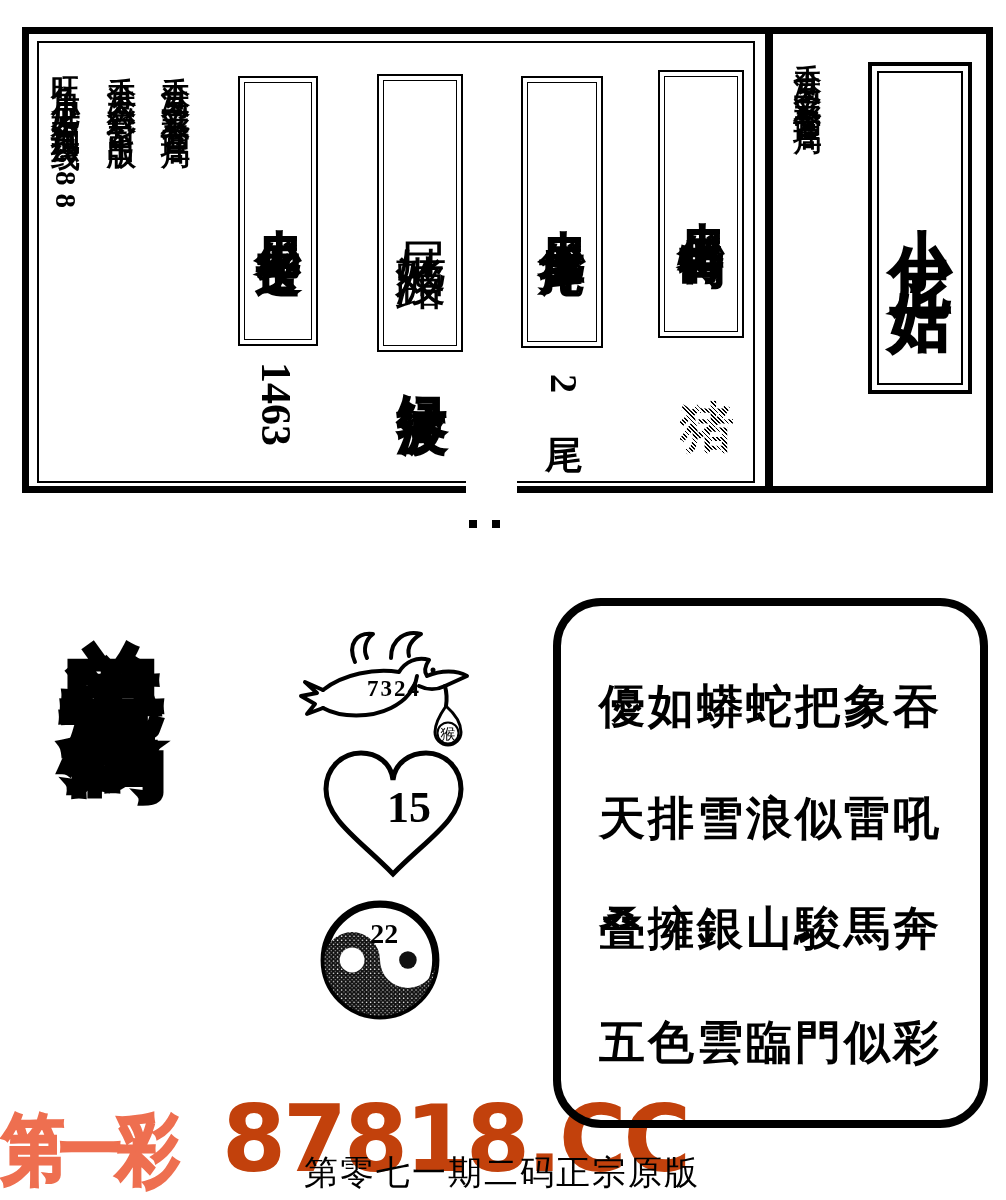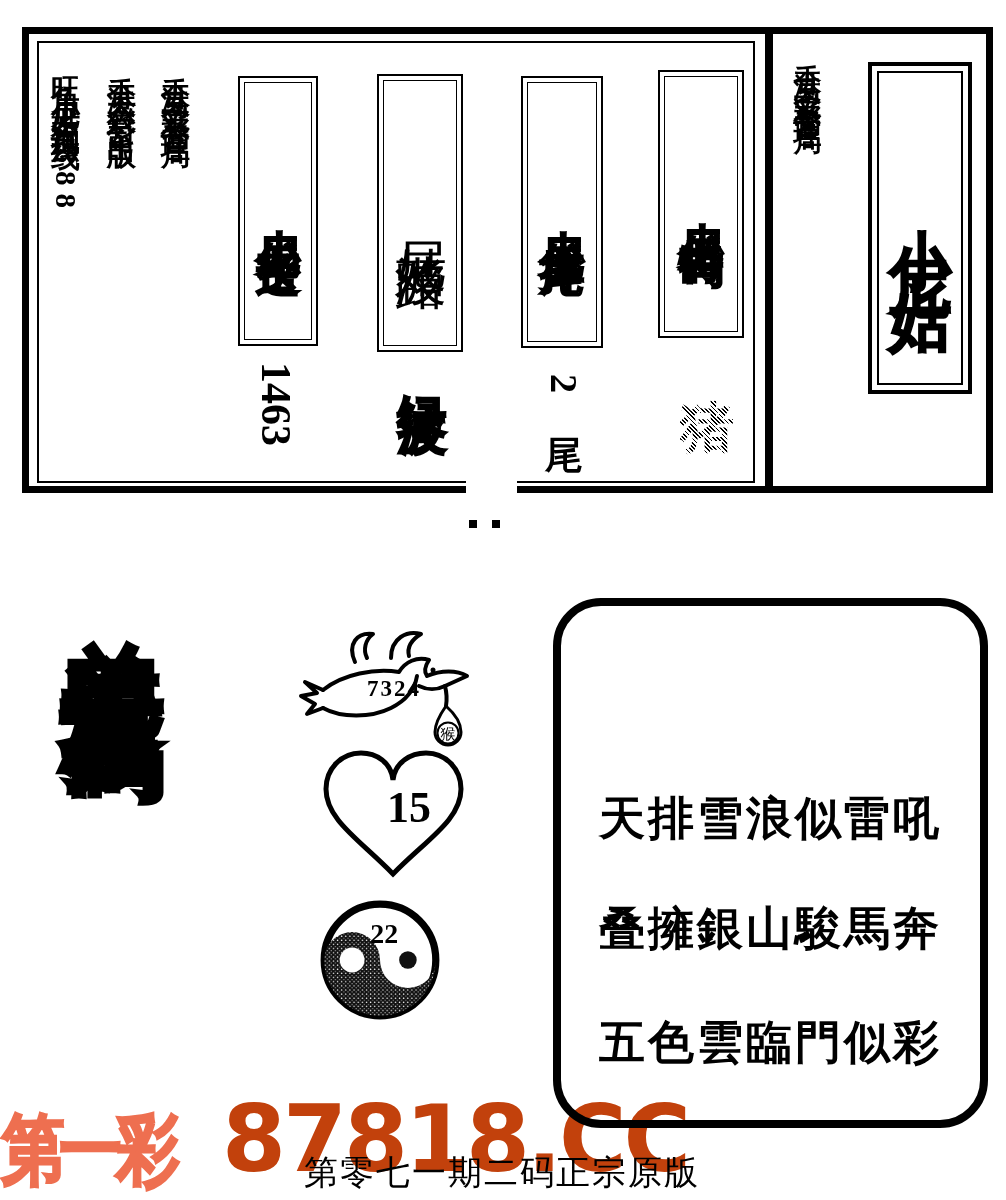--- a/index.html
+++ b/index.html
@@ -112,20 +112,21 @@
     <g transform="rotate(90 60 60)">
       <circle cx="60" cy="60" r="54" fill="#fff" stroke="#000" stroke-width="7"></circle>
       <path d="M60,6 a54,54 0 0 1 0,108 a27,27 0 0 1 0,-54 a27,27 0 0 0 0,-54 z" fill="url(#stip)"></path>
       <circle cx="60" cy="87" r="12" fill="#fff"></circle>
       <circle cx="60" cy="33" r="8.5" fill="#111"></circle>
     </g>
     <text x="64" y="44" font-size="27" font-weight="bold" text-anchor="middle" fill="#000" font-family="Liberation Serif, DejaVu Serif, serif">22</text>
   </svg>
 
   <div class="abs poembox" style="left:553px;top:598px;width:435px;height:530px;"></div>
+  <div class="abs poemline kai" style="left:553px;top:676px;">優如蟒蛇把象吞</div>
   <div class="abs poemline kai" style="left:553px;top:788px;">天排雪浪似雷吼</div>
   <div class="abs poemline kai" style="left:553px;top:898px;">叠擁銀山駿馬奔</div>
   <div class="abs poemline kai" style="left:553px;top:1012px;">五色雲臨門似彩</div>
 
   <div class="abs kai" style="left:304px;top:1150px;font-size:34px;font-weight:normal;letter-spacing:2px;">第零七一期二码正宗原版</div>
 
   <div class="redlayer">
     <div class="abs kai accent" style="left: 2px; top: 1100px; font-size: 76px; font-weight: bold; letter-spacing: -6px; transform: scaleX(0.82); transform-origin: left top; -webkit-text-stroke: 3px currentcolor; color: rgb(238, 111, 80);">第一彩</div>
     <div class="abs sans accent" style="left: 222px; top: 1086px; font-size: 92px; font-weight: bold; letter-spacing: -3px; color: #c2410c;">87818.CC</div>
   </div>

